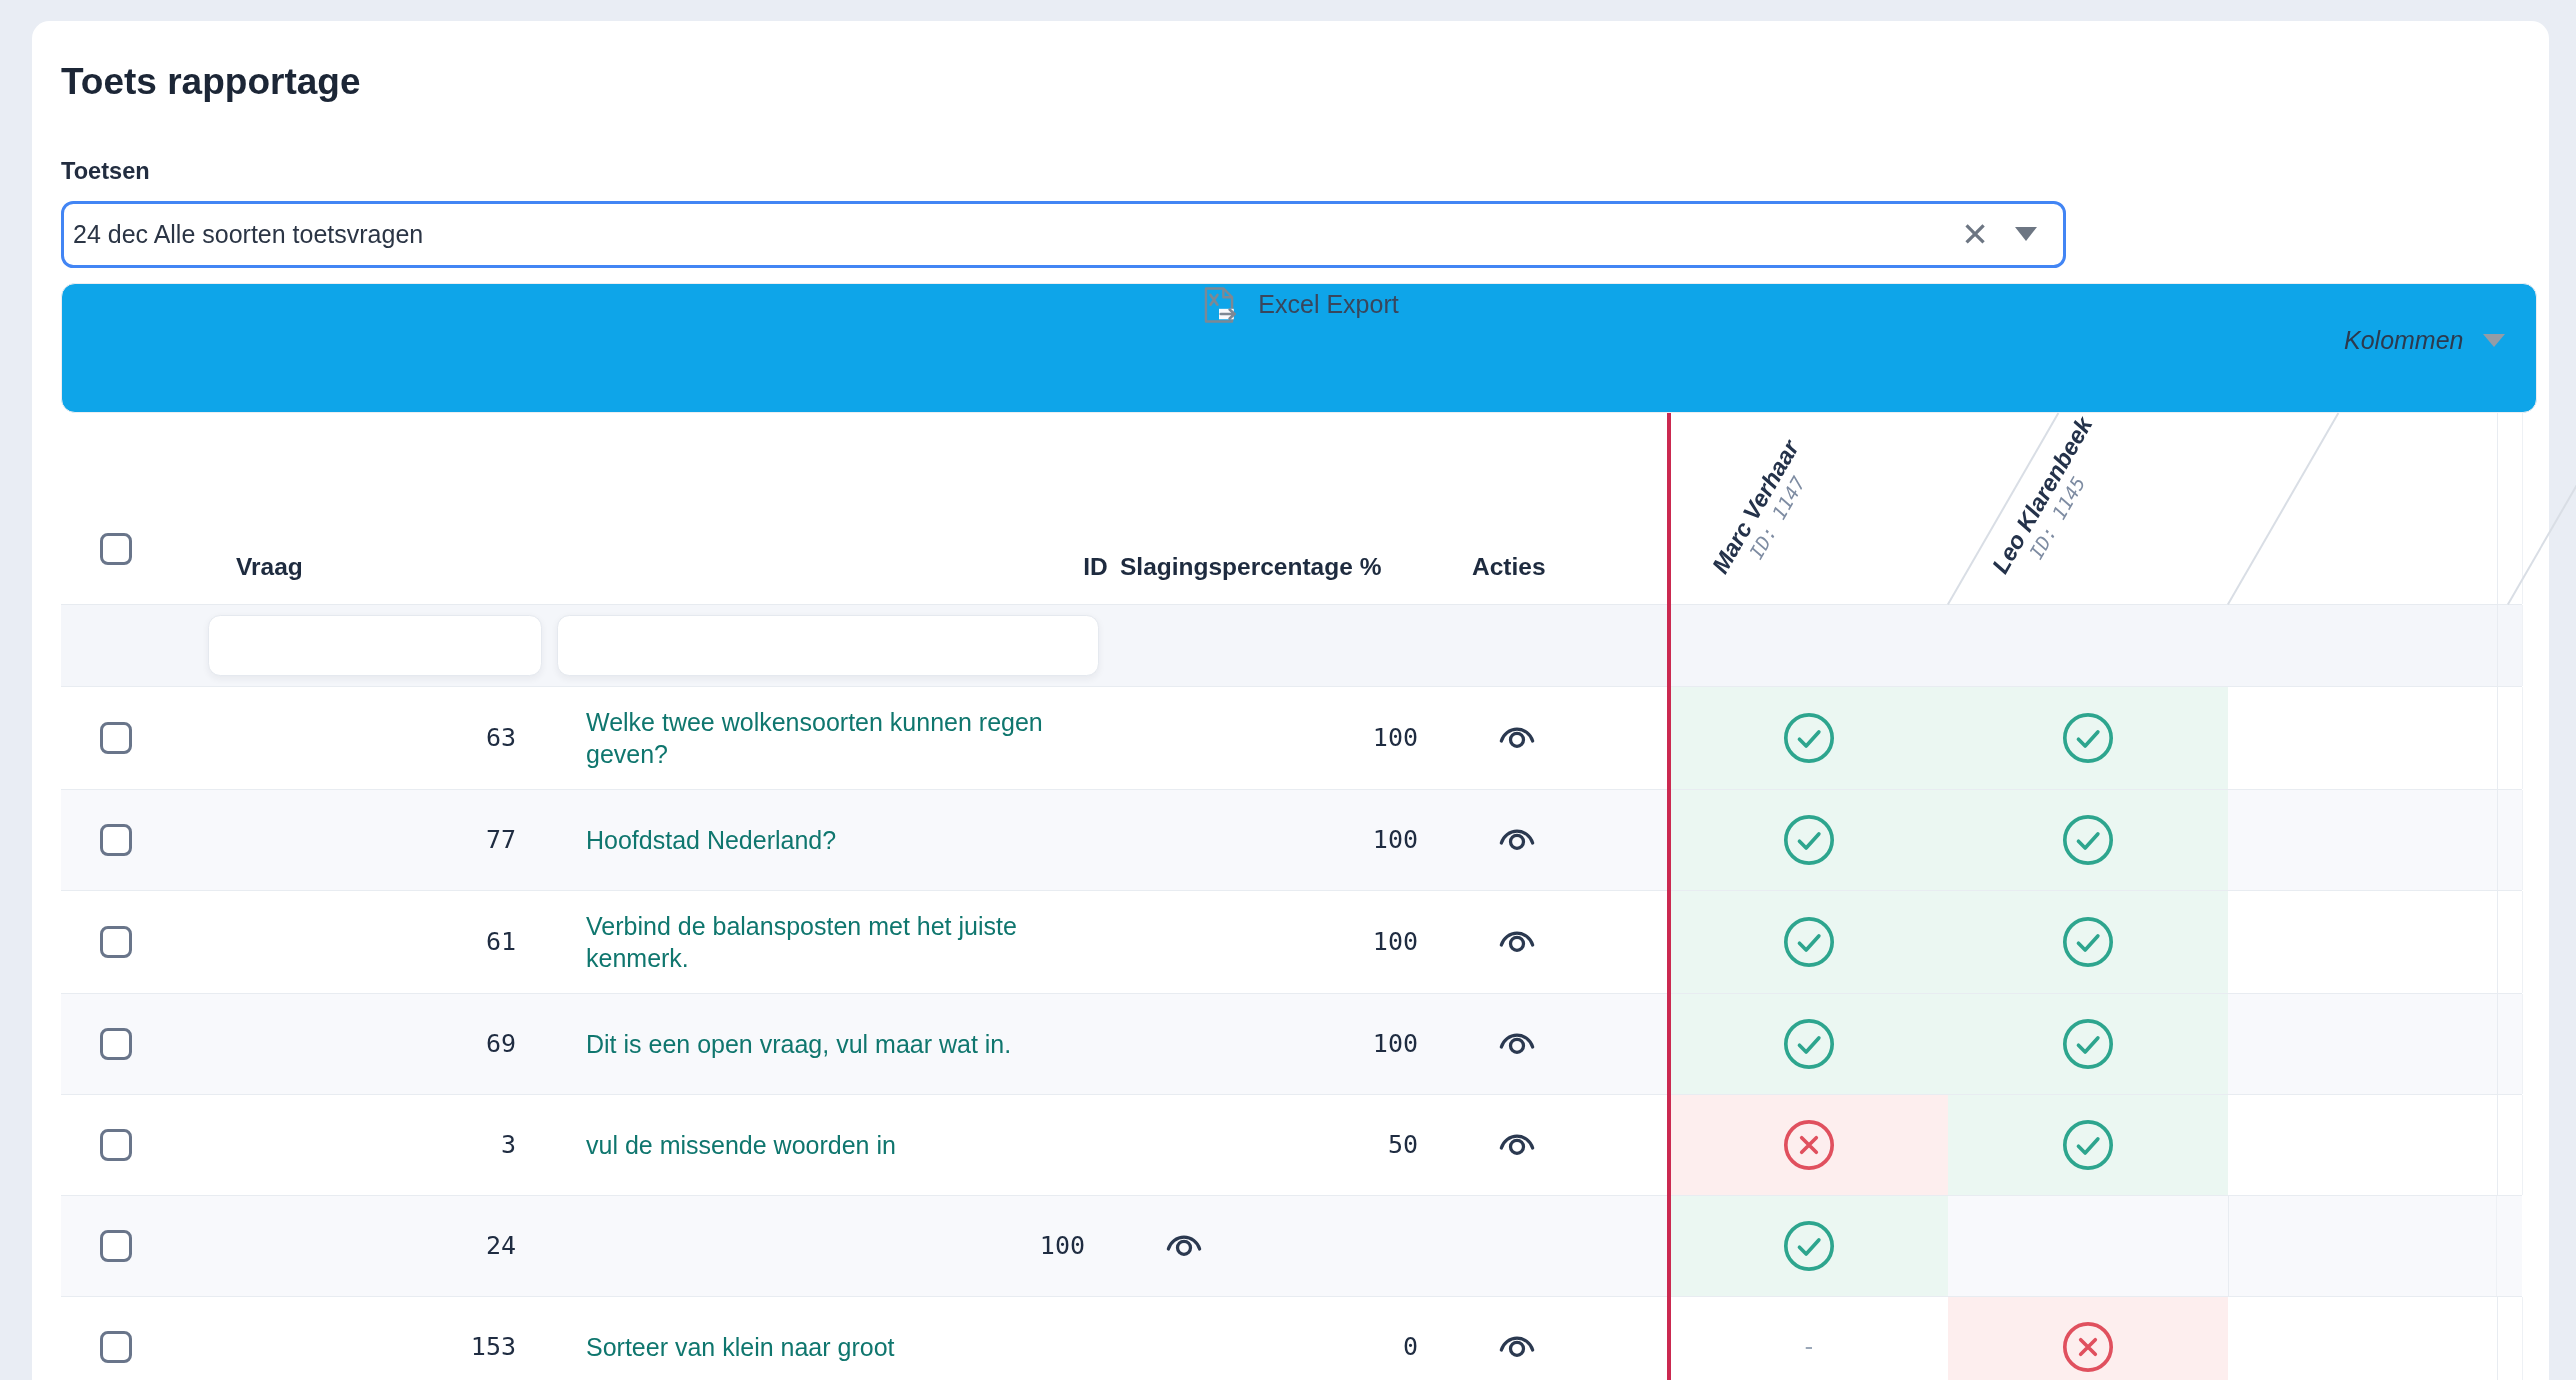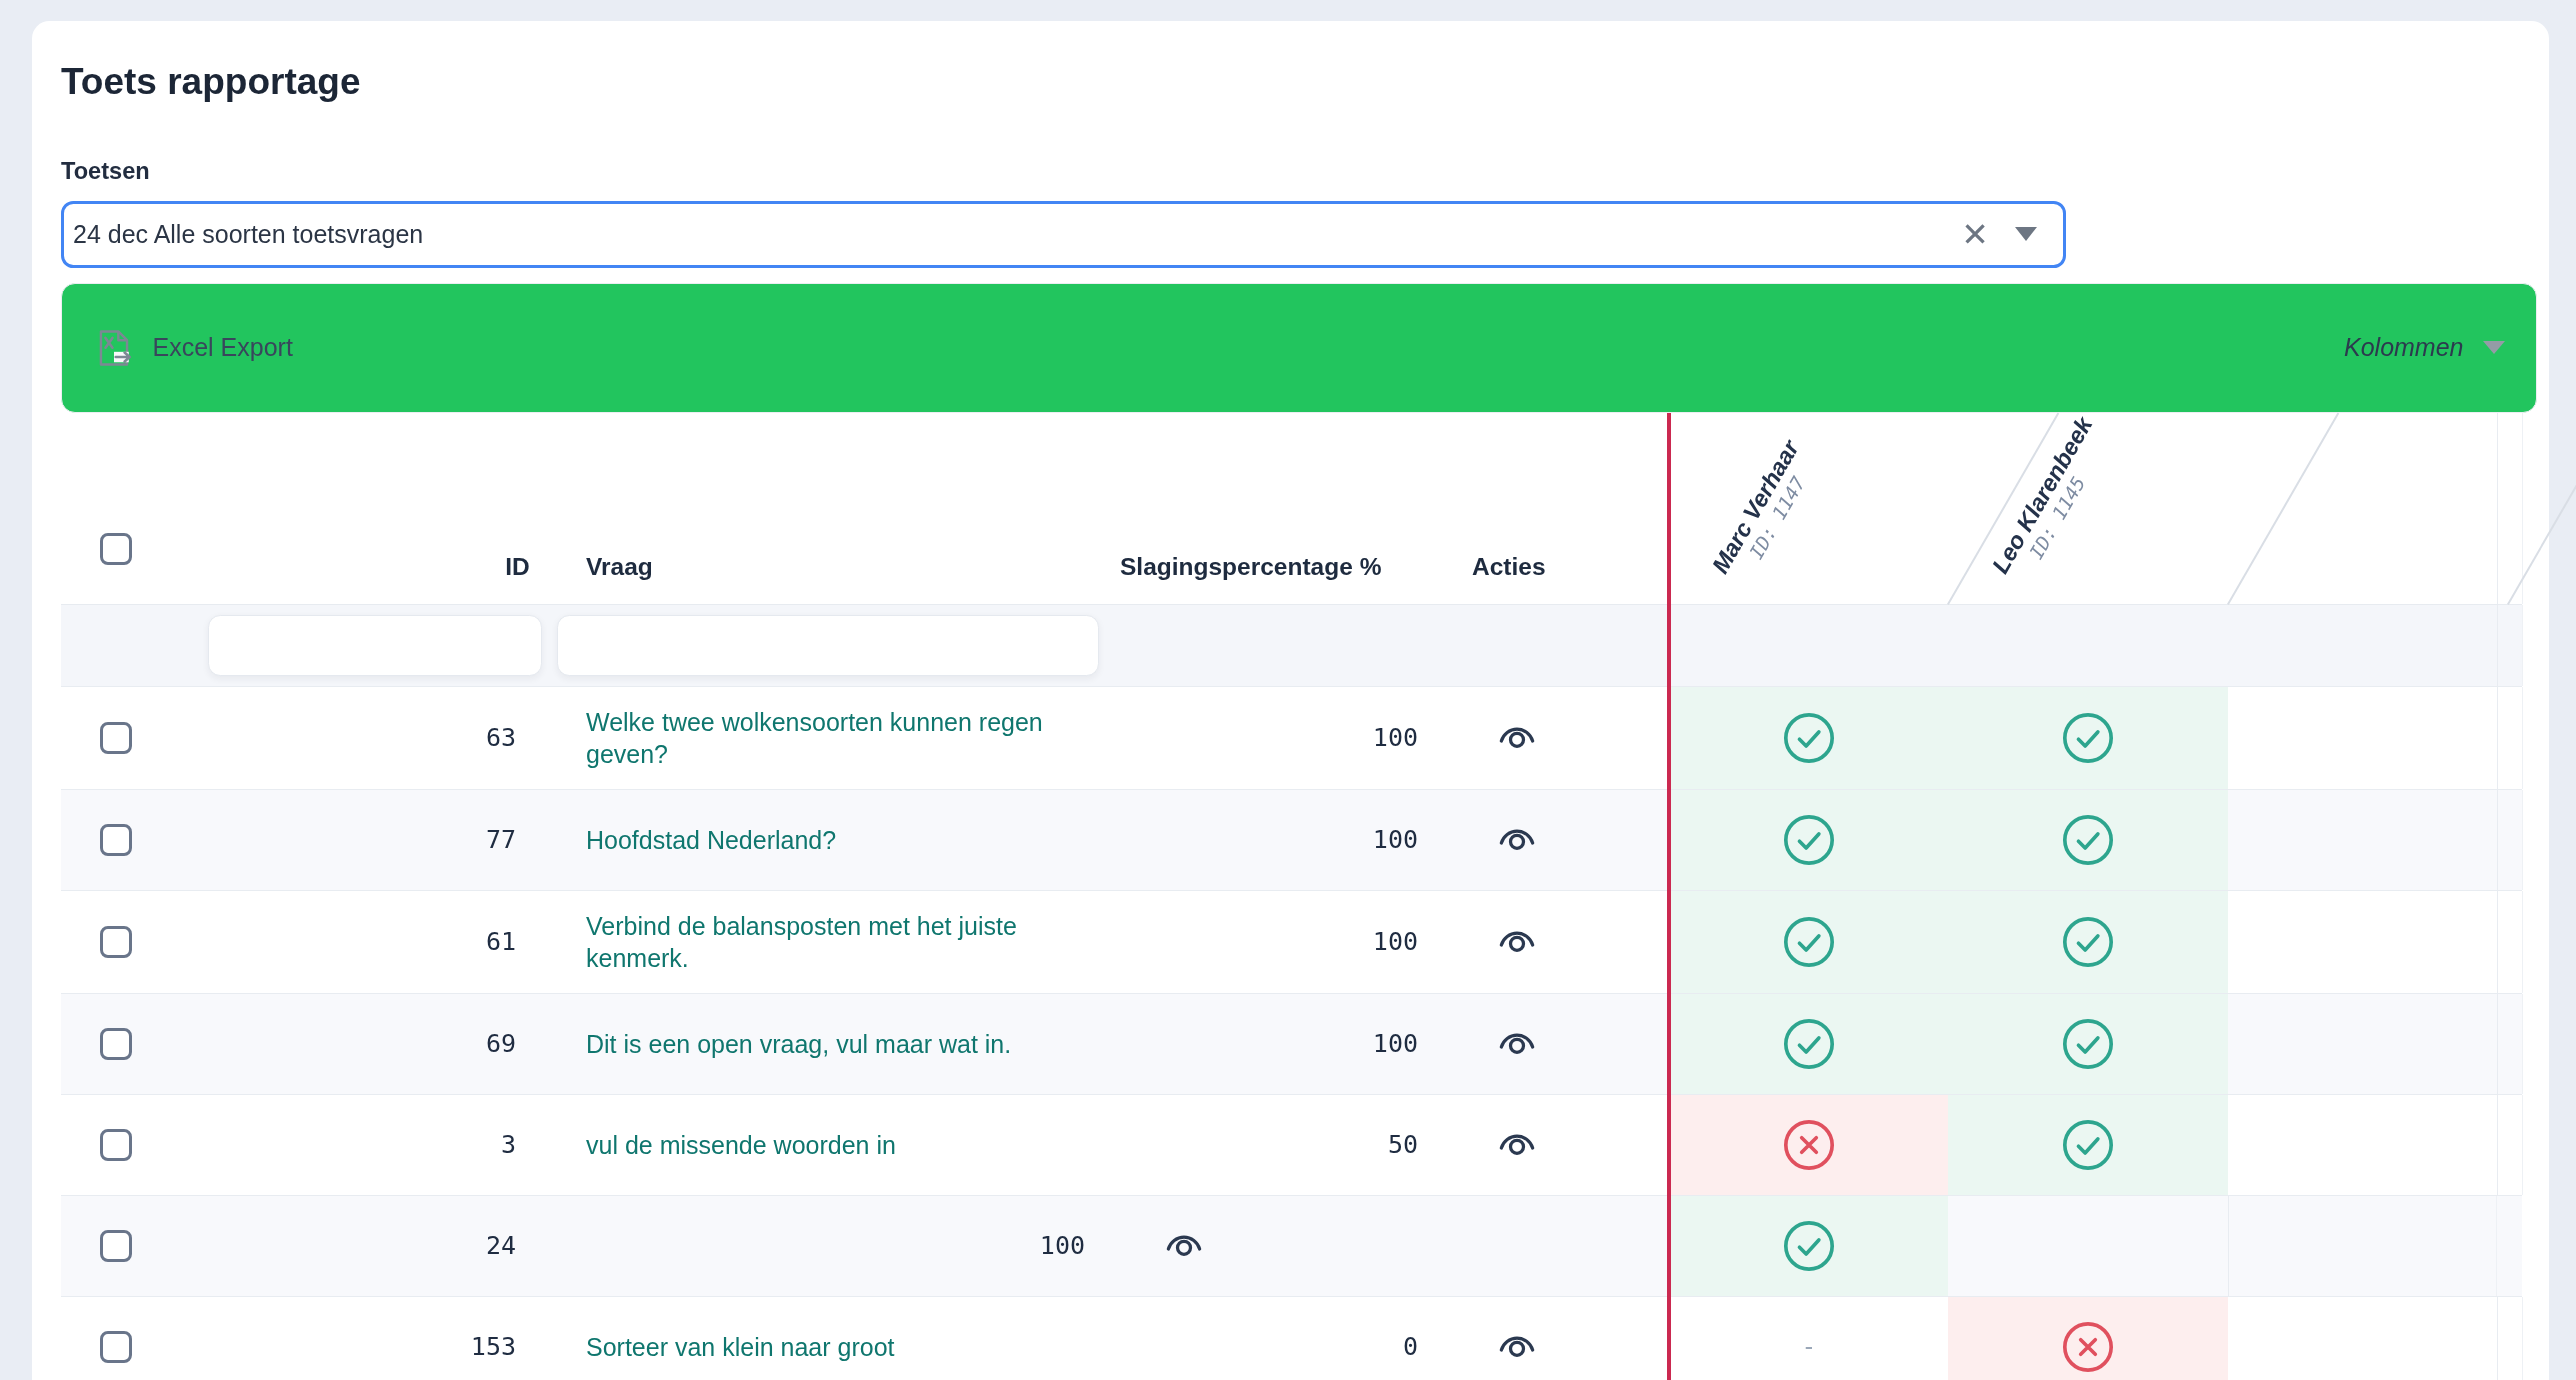--- a/index.html
+++ b/index.html
@@ -42,25 +42,26 @@
   }
   .caret {
     width:0; height:0; margin-left:26px;
     border-left:11.4px solid transparent; border-right:11.4px solid transparent;
     border-top:14px solid #6d7683;
   }
 
   .toolbar {
     margin-top:15px;
     width:2476px; height:130px;
-    background:#22c55e;
+    background:#0ea5e9;
     border:1.8px solid #ebeef2;
     border-radius:14px;
     display:flex; align-items:center;
     padding:0 31.5px;
+    flex-direction:column;
   }
   .excel-btn {
     display:flex; align-items:center; gap:19px;
     font-size:25px; color:#39465c; cursor:pointer;
   }
   .columns-btn {
     margin-left:auto;
     display:flex; align-items:center; gap:19px;
     font-size:25px; color:#2c3a4e; cursor:pointer;font-style:italic;
   }
@@ -188,22 +189,22 @@
       </div>
     </div>
 
     <div class="table">
       <div class="red-line"></div>
 
       <div class="grid-row thead">
         <div class="th-check">
           <div class="checkbox"></div>
         </div>
+        <div class="th th-vraag">Vraag</div>
         <div class="th th-id">ID</div>
-        <div class="th th-vraag">Vraag</div>
         <div class="th th-pct">Slagingspercentage %</div>
         <div class="th th-act">Acties</div>
         <div class="redspacer"></div>
         <div></div>
         <div></div>
         <div></div>
         <div class="narrowcol"></div>
 
         <div class="diag" style="left:1886px;"></div>
         <div class="diag" style="left:2166px;"></div>

